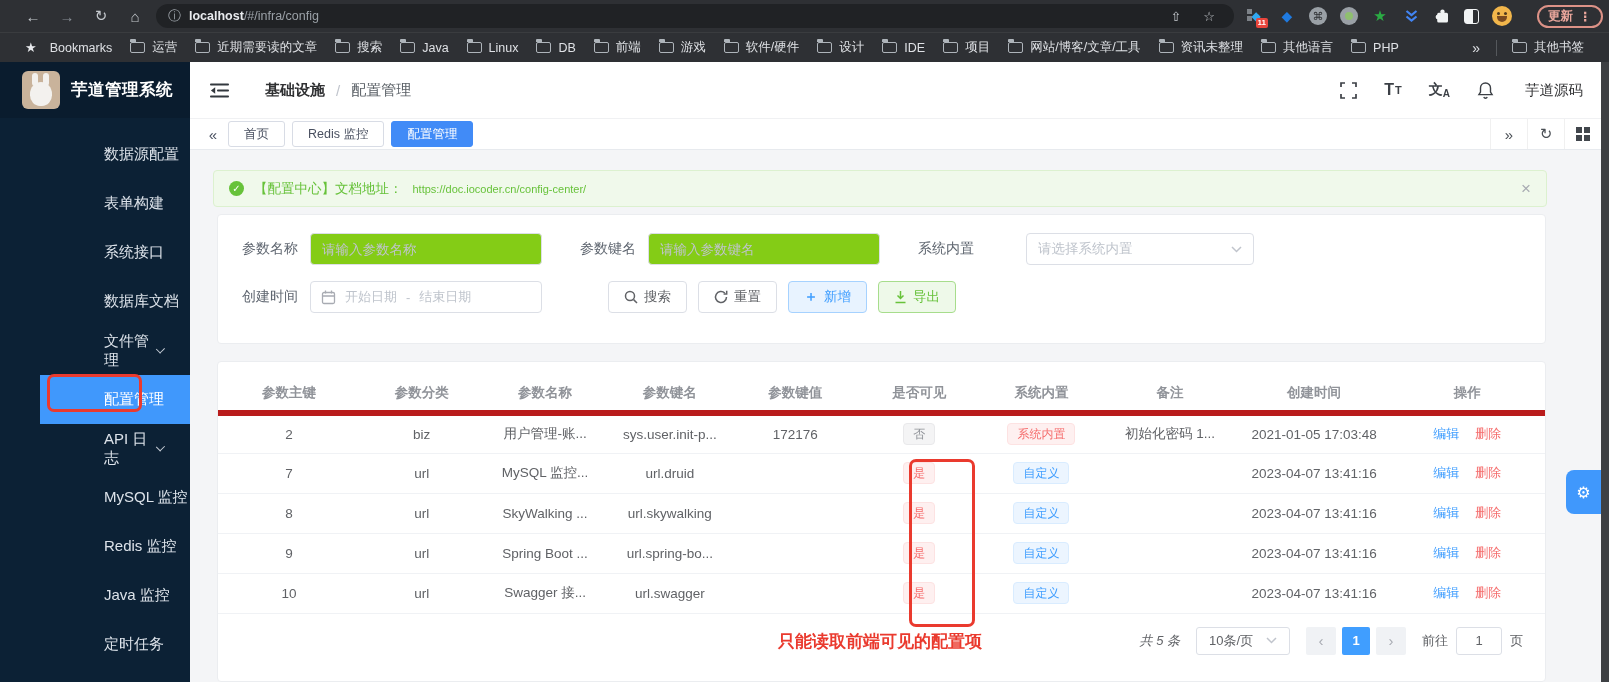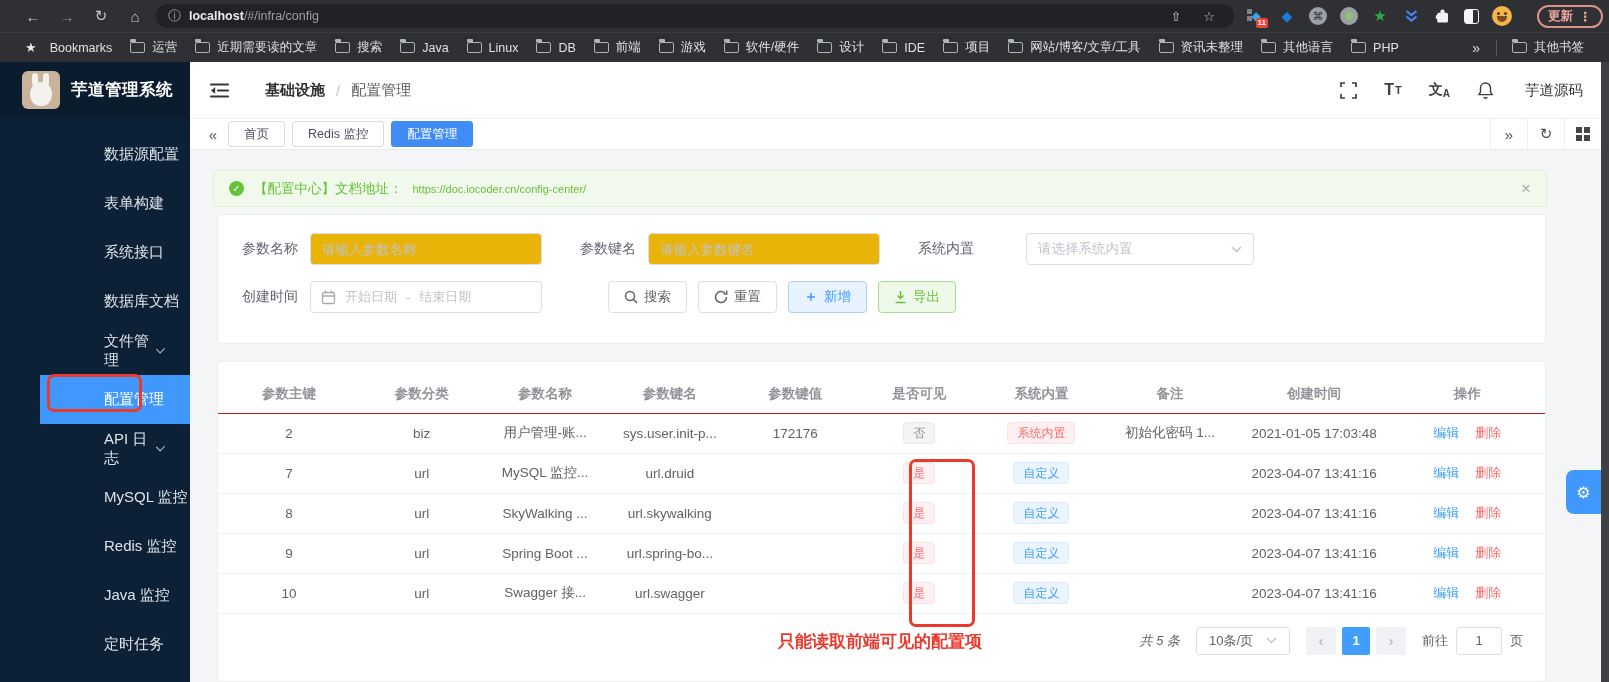--- a/index.html
+++ b/index.html
@@ -102,42 +102,42 @@
   .banner-link { font-size:11px; color:#67c23a; cursor:pointer; }
   .banner-close { margin-left:auto; color:#a8abb2; font-size:17px; cursor:pointer; }
 
   
   .card { position:absolute; background:#fff; border:1px solid #ebedf0; border-radius:4px; }
   .search-card { left:27px; top:64px; width:1329px; height:130px; padding:18px 24px; }
   .s-row { display:flex; align-items:center; }
   .s-row + .s-row { margin-top:16px; }
   .sg { display:flex; align-items:center; margin-right:38px; }
   .lbl { font-size:14px; color:#5f6670; margin-right:12px; white-space:nowrap; }
-  .inp { width:232px; height:32px; border:1px solid #dcdfe6; border-radius:4px; background:#eab308;
+  .inp { width:232px; height:32px; border:1px solid #dcdfe6; border-radius:4px; background:#84cc16;
     font-size:13.5px; color:#606266; padding:0 11px; outline:none; font-family:inherit; }
   .inp::placeholder { color:#bfc4cc; }
   .sel { width:228px; height:32px; border:1px solid #dcdfe6; border-radius:4px; background:#fff;
     display:flex; align-items:center; justify-content:space-between; padding:0 11px; cursor:pointer;margin-left:40px; }
   .sel-ph { font-size:13.5px; color:#bfc4cc; }
   .dates { width:232px; height:32px; border:1px solid #dcdfe6; border-radius:4px; background:#fff;
     display:flex; align-items:center; gap:9px; padding:0 10px; }
   .date-ph { font-size:13px; color:#bfc4cc; }
   .date-sep { font-size:13px; color:#bfc4cc; }
   .btns { display:flex; align-items:center; gap:11px; margin-left:28px; }
   .btn { height:32px; padding:0 15px; border-radius:4px; border:1px solid #dcdfe6; background:#fff; color:#606266;
     font-size:13.5px; display:inline-flex; align-items:center; gap:6px; cursor:pointer; font-family:inherit; }
   .btn-plus { font-size:14px; font-weight:700; }
   .btn.blue-light { background:#e8f3ff; border-color:#a6d2ff; color:#409eff; }
   .btn.green-light { background:#eef9e9; border-color:#a7dd8c; color:#67c23a; }
 
   
   .table-card { left:27px; top:211px; width:1329px; height:321px; padding-top:13px; overflow:hidden; }
   table { width:100%; border-collapse:collapse; table-layout:fixed; }
   th { height:38px; font-size:13.5px; font-weight:700; color:#909399; text-align:center;
-    border-bottom:1px solid #b91c1c; }
+    border-bottom:6px solid #b91c1c; }
   td { height:40px; font-size:13.5px; color:#606266; text-align:center; border-bottom:1px solid #f0f2f5;
     white-space:nowrap; overflow:hidden; }
   .tag { display:inline-block; height:22px; line-height:20px; padding:0 9px; border-radius:4px; font-size:12px; }
   .tag-info { background:#f4f4f5; color:#909399; border:1px solid #e9e9eb; }
   .tag-danger { background:#fef0f0; color:#f56c6c; border:1px solid #fde2e2; }
   .tag-primary { background:#ecf5ff; color:#409eff; border:1px solid #d9ecff; }
   .lnk { font-size:13px; cursor:pointer; margin:0 8px; }
   .lnk-edit { color:#409eff; }
   .lnk-del { color:#f56c6c; }
 

